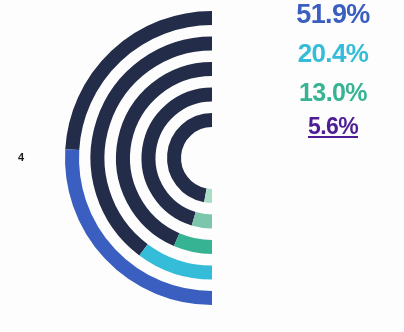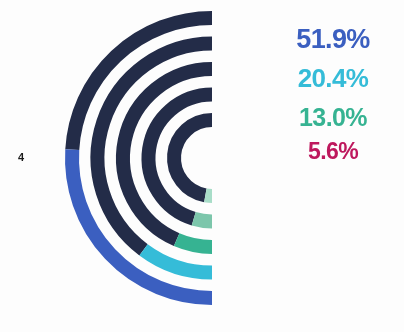--- a/index.html
+++ b/index.html
@@ -40,21 +40,21 @@
     width: 190px;
     height: 332px;
   }
   #radial-svg {
     display: block;
   }
   
   #legend {
     position: absolute;
     left: 262px;
-    top: 25px;
+    top: 0;
     width: 142px;
     height: 306px;
   }
   .legend-item {
     width: 100%;
     text-align: center;
     margin: 0 0 10px 0;
   }
   .legend-value {
     font-size: 27px;
@@ -109,17 +109,17 @@
       <div class="legend-item li-0">
         <div class="legend-value" style="color: rgb(59, 95, 192);">51.9%</div>
       </div>
       <div class="legend-item li-1">
         <div class="legend-value" style="color: rgb(53, 188, 216);">20.4%</div>
       </div>
       <div class="legend-item li-2">
         <div class="legend-value" style="color: rgb(54, 179, 146);">13.0%</div>
       </div>
       <div class="legend-item li-4">
-        <div class="legend-value" style="color: #be185d;">5.6%</div>
+        <div class="legend-value" style="color: #4c1d95; text-decoration: underline;">5.6%</div>
       </div>
     </div>
 
 </div>
 
 </body></html>

